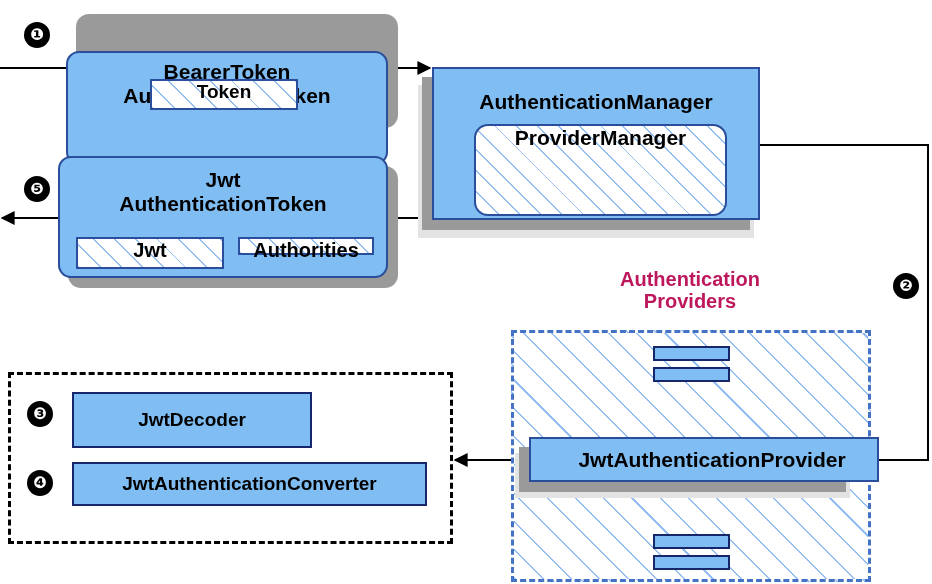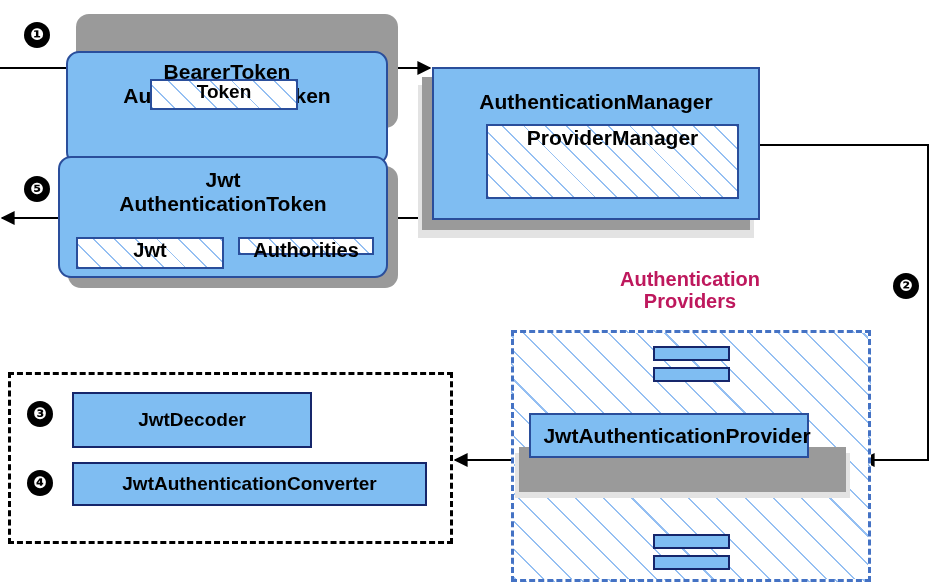--- a/index.html
+++ b/index.html
@@ -150,28 +150,28 @@
   #authorities-chip{ left: 238px; top: 237px; width: 136px; height: 18px; font-size: 20px; }
 
   #auth-manager-node {
     left: 432px; top: 67px; width: 328px; height: 153px;
     font-size: 21px;
     padding-top: 21px;
   }
   #auth-manager-shadow  { left: 422px; top: 77px; width: 328px; height: 153px; }
   #auth-manager-shadow2 { left: 418px; top: 85px; width: 336px; height: 153px; }
 
-  #provider-manager-chip { left: 486px; top: 124px; width: 253px; height: 75px; font-size: 21px; }
+  #provider-manager-chip { left: 474px; top: 124px; width: 253px; height: 92px; font-size: 21px; border-radius: 14px; }
 
   #providers-group { left: 511px; top: 330px; width: 360px; height: 252px; }
 
   #providers-title { left: 585px; top: 268px; width: 210px; font-size: 20px; }
 
   #jwt-auth-provider-node {
-    left: 529px; top: 413px; width: 280px; height: 45px;
+    left: 529px; top: 437px; width: 350px; height: 45px;
     font-size: 21px;
     justify-content: center;
     z-index: 8;
     padding-left: 16px;
   }
   #jwt-auth-provider-shadow  { left: 519px; top: 447px; width: 327px; height: 45px; z-index: 7; }
   #jwt-auth-provider-shadow2 { left: 515px; top: 453px; width: 335px; height: 45px; z-index: 6; }
 
   .mini-bar {
     position: absolute;

